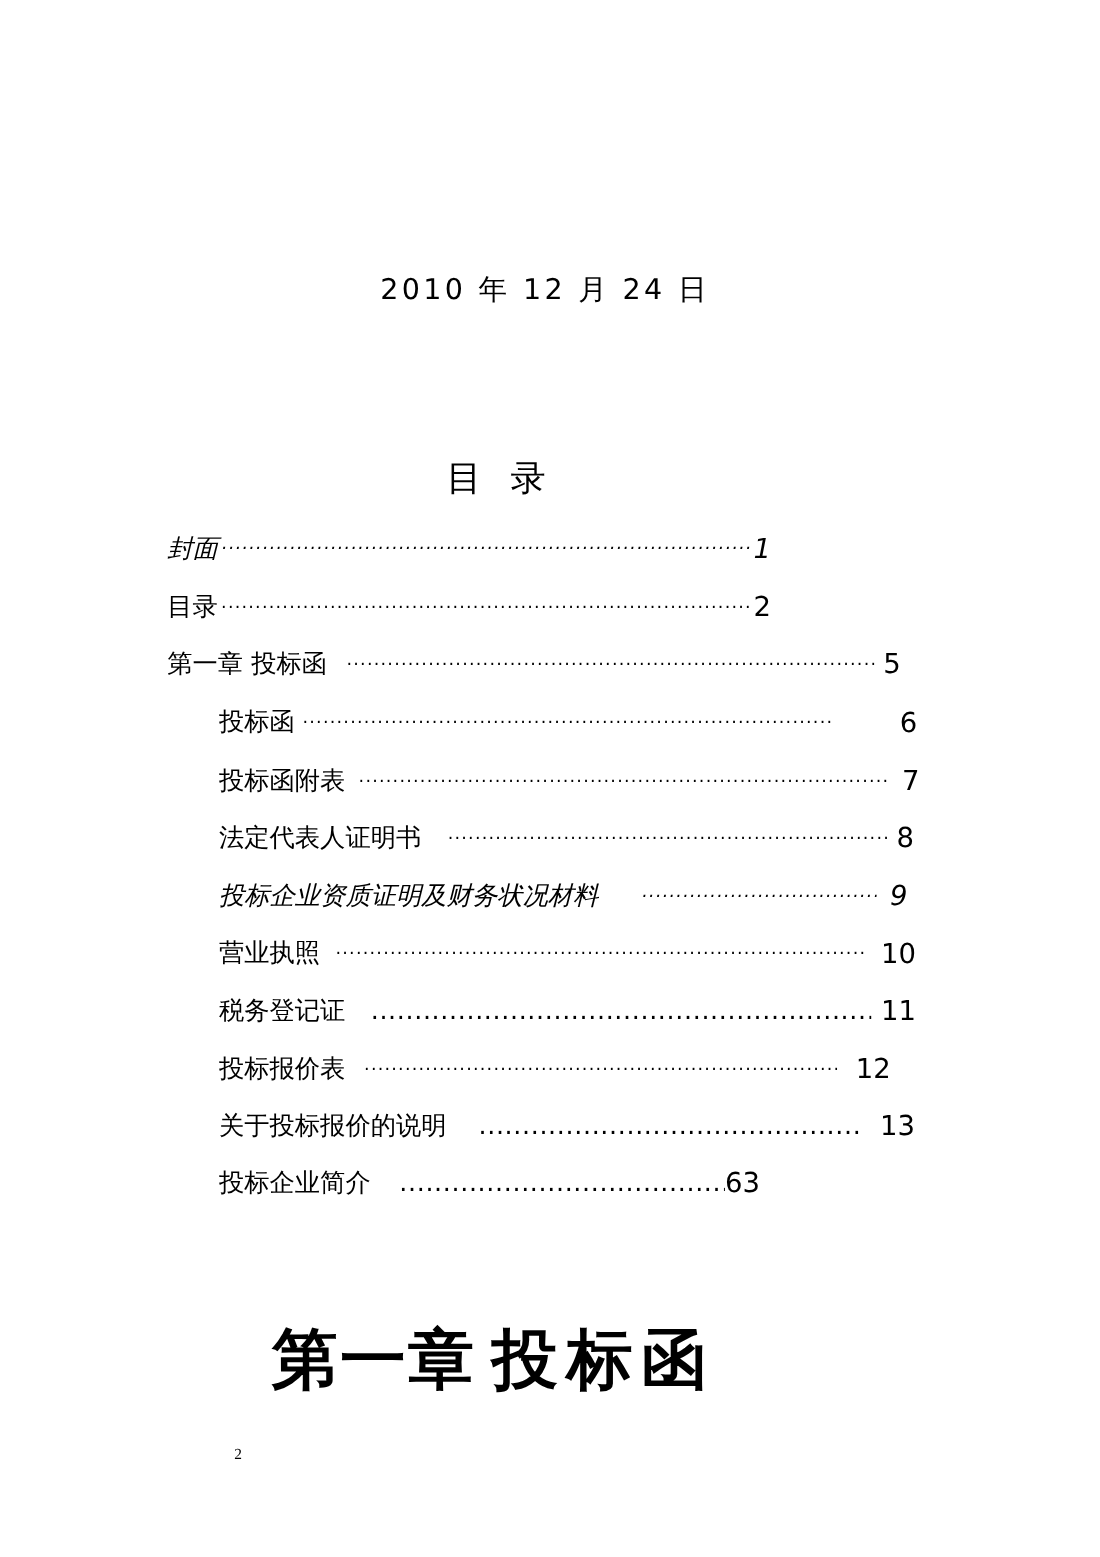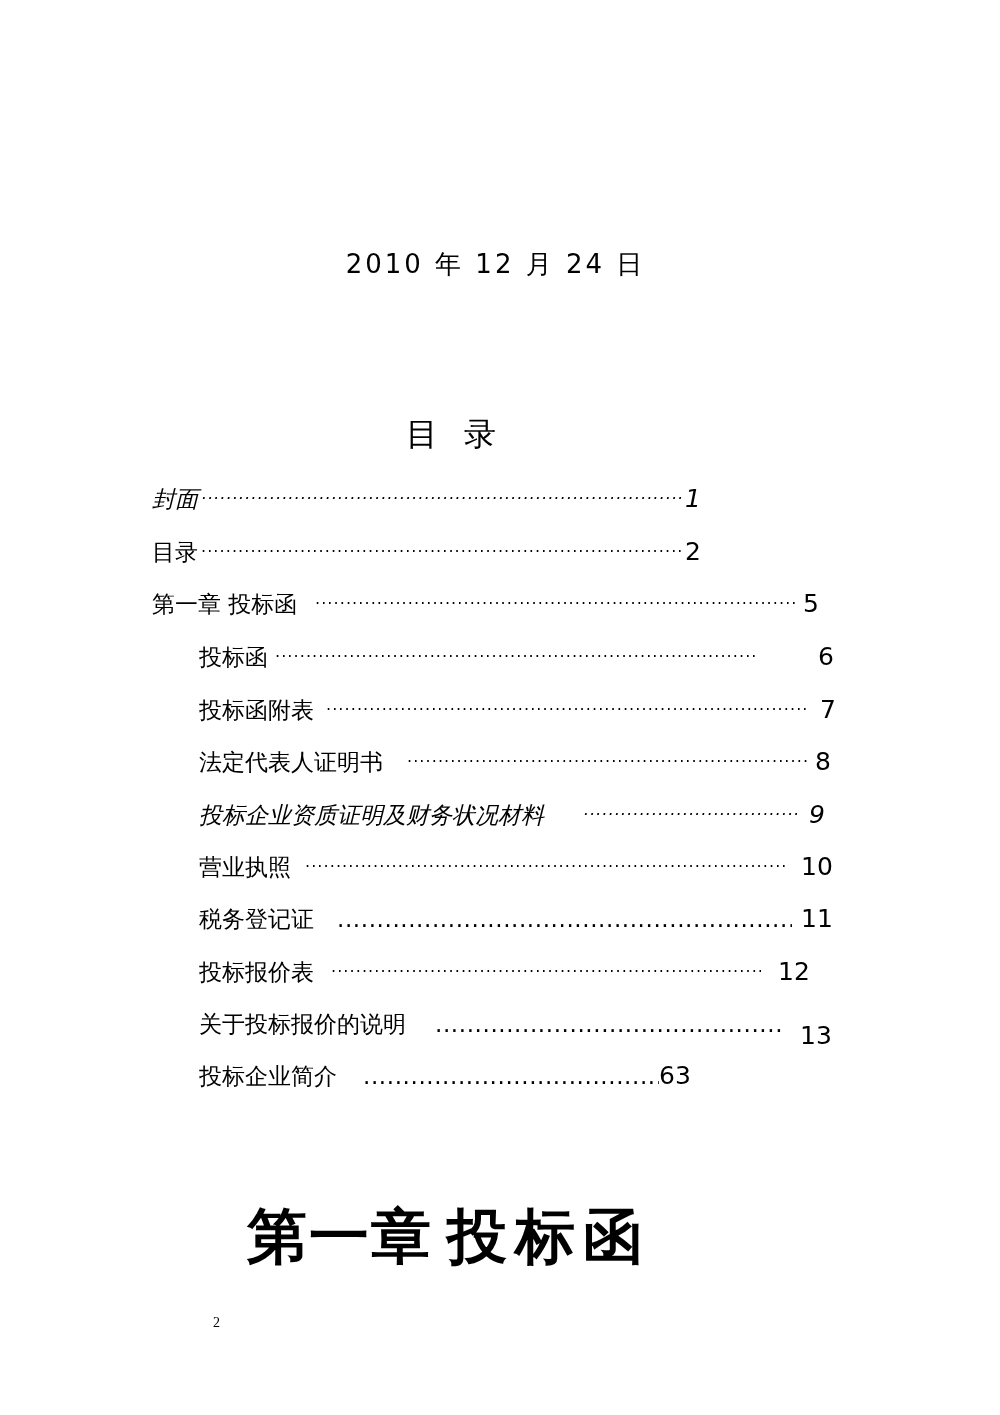--- a/index.html
+++ b/index.html
@@ -86,21 +86,21 @@
 
 <div class="toc-line" style="top:955px;left:0;width:1000px;">
   <span class="label" style="left:199px;">投标报价表</span>
   <span class="leader mid" style="left:331px;width:430px;">··············································································</span>
   <span class="page" style="left:778px;">12</span>
 </div>
 
 <div class="toc-line" style="top:1007px;left:0;width:1000px;">
   <span class="label" style="left:199px;">关于投标报价的说明</span>
   <span class="leader base" style="left:435px;width:348px;">...............................................................................</span>
-  <span class="page" style="left:800px;margin-top:12px;">13</span>
+  <span class="page" style="left:800px;">13</span>
 </div>
 
 <div class="toc-line" style="top:1059px;left:0;width:1000px;">
   <span class="label" style="left:199px;">投标企业简介</span>
   <span class="leader base" style="left:363px;width:296px;">...............................................................................</span>
   <span class="page" style="left:659px;">63</span>
 </div>
 
 <div class="abs chapter-heading"><span>第一章</span><span class="gap"></span><span>投</span><span class="gap" style="width:6px"></span><span>标</span><span class="gap" style="width:6px"></span><span>函</span></div>
 

